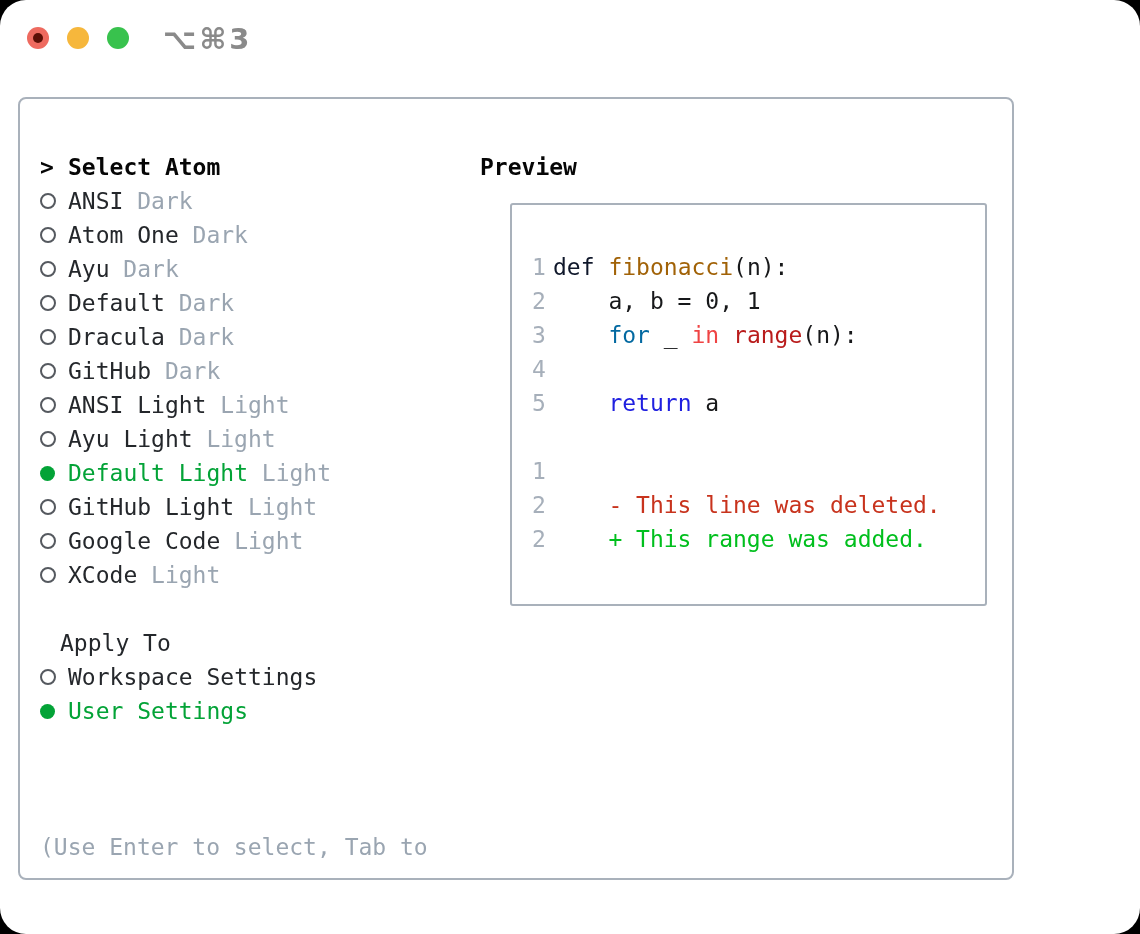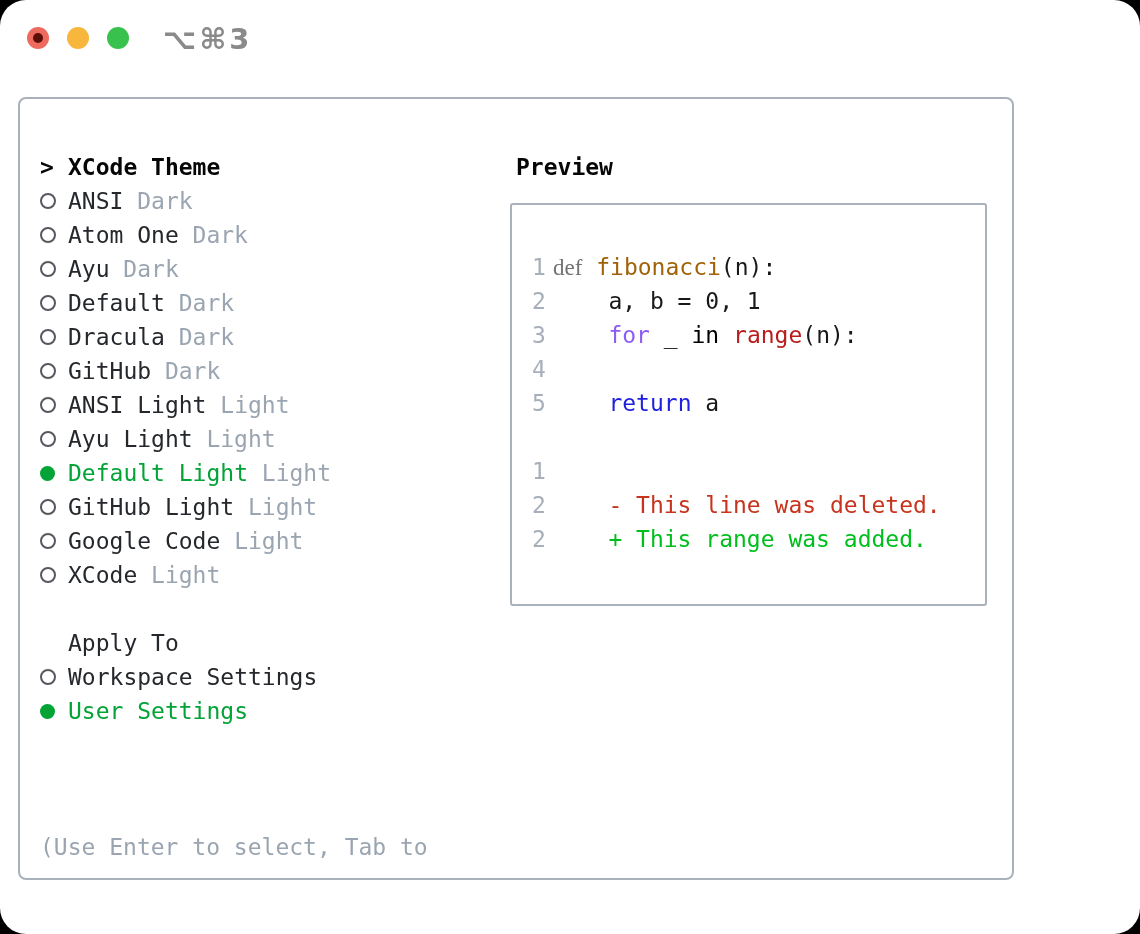--- a/index.html
+++ b/index.html
@@ -30,25 +30,25 @@
        font-size:23px;line-height:34px;color:#24272b;white-space:pre;}
   .header-row{font-weight:bold;color:#060606;}
   .slot{width:28px;flex:none;display:flex;align-items:center;}
   .cursor-char{width:28px;flex:none;font-weight:bold;color:#060606;}
   .ring{width:12px;height:12px;border:2px solid #55595f;border-radius:50%;}
   .dotfill{width:15px;height:15px;border-radius:50%;background:var(--selection-green);}
   .name{color:#24272b;}
   .row.selected .name{color:var(--selection-green);text-align:center;}
   .variant{color:var(--muted-gray);margin-left:13.8px;}
   .spacer{height:34px;}
-  .indent{margin-left:28px;}
+  .indent{margin-left:20px;}
   .hint{font-size:23px;line-height:34px;color:var(--muted-gray);white-space:pre;}
 
   
-  .preview-title{position:absolute;left:496px;top:51px;height:34px;line-height:34px;
+  .preview-title{position:absolute;left:460px;top:51px;height:34px;line-height:34px;
        font-size:23px;font-weight:bold;color:#060606;}
   .preview-box{position:absolute;left:490px;top:104px;width:477px;height:403px;
        box-sizing:border-box;border:2px solid var(--panel-border);border-radius:3px;
        padding:45px 0 0 20px;overflow:hidden;background:#fff;}
   .code-line{display:flex;align-items:center;height:34px;
        font-size:23px;line-height:34px;}
   .lnum{width:21px;flex:none;color:var(--line-number-gray);}
   .ltext{white-space:pre;}
 </style>
 </head>
@@ -63,21 +63,21 @@
     <button class="tl-btn tl-min"></button>
     <button class="tl-btn tl-zoom"></button>
   </div>
   <div class="win-title">⌥⌘3</div>
 
   <div class="panel">
 
     <div class="left-stack">
       <div class="row header-row">
         <span class="cursor-char">&gt;</span>
-        <span>XCode Theme</span>
+        <span>Select Atom</span>
       </div>
 
       <div id="theme-items">
           <div class="row"><span class="slot"><span class="ring"></span></span><span class="name">ANSI</span><span class="variant">Dark</span></div>
           <div class="row"><span class="slot"><span class="ring"></span></span><span class="name">Atom One</span><span class="variant">Dark</span></div>
           <div class="row"><span class="slot"><span class="ring"></span></span><span class="name">Ayu</span><span class="variant">Dark</span></div>
           <div class="row"><span class="slot"><span class="ring"></span></span><span class="name">Default</span><span class="variant">Dark</span></div>
           <div class="row"><span class="slot"><span class="ring"></span></span><span class="name">Dracula</span><span class="variant">Dark</span></div>
           <div class="row"><span class="slot"><span class="ring"></span></span><span class="name">GitHub</span><span class="variant">Dark</span></div>
           <div class="row"><span class="slot"><span class="ring"></span></span><span class="name">ANSI Light</span><span class="variant">Light</span></div>
@@ -105,29 +105,29 @@
         <div>(Use Enter to select, Tab to</div>
         <div>change focus)</div>
       </div>
     </div>
 
     <div class="preview-title">Preview</div>
 
     <div class="preview-box" id="preview-lines">
         <div class="code-line">
           <span class="lnum">1</span>
-          <span class="ltext"><span style="color: #737373; font-family: Liberation Serif, serif;">def</span><span style="color: rgb(23, 24, 26);"> </span><span style="color: #a16207;">fibonacci</span><span style="color: rgb(23, 24, 26);">(n):</span></span>
+          <span class="ltext"><span style="color: #0f172a;">def</span><span style="color: rgb(23, 24, 26);"> </span><span style="color: #a16207;">fibonacci</span><span style="color: rgb(23, 24, 26);">(n):</span></span>
         </div>
         <div class="code-line">
           <span class="lnum">2</span>
           <span class="ltext"><span style="color: rgb(23, 24, 26);">    a, b = 0, 1</span></span>
         </div>
         <div class="code-line">
           <span class="lnum">3</span>
-          <span class="ltext"><span style="color: rgb(23, 24, 26);">    </span><span style="color: #8b5cf6; margin-top: 48px;">for</span><span style="color: rgb(23, 24, 26);"> _ </span><span style="color: #000000;">in</span><span style="color: rgb(23, 24, 26);"> </span><span style="color: #b91c1c;">range</span><span style="color: rgb(23, 24, 26);">(n):</span></span>
+          <span class="ltext"><span style="color: rgb(23, 24, 26);">    </span><span style="color: #0369a1; margin-top: 48px;">for</span><span style="color: rgb(23, 24, 26);"> _ </span><span style="color: #ef4444;">in</span><span style="color: rgb(23, 24, 26);"> </span><span style="color: #b91c1c;">range</span><span style="color: rgb(23, 24, 26);">(n):</span></span>
         </div>
         <div class="code-line">
           <span class="lnum">4</span>
         </div>
         <div class="code-line">
           <span class="lnum">5</span>
           <span class="ltext"><span style="color: rgb(23, 24, 26);">    </span><span style="color: rgb(32, 32, 224);">return</span><span style="color: rgb(23, 24, 26);"> a</span></span>
         </div>
         <div class="code-line">
           <span class="lnum"></span>

